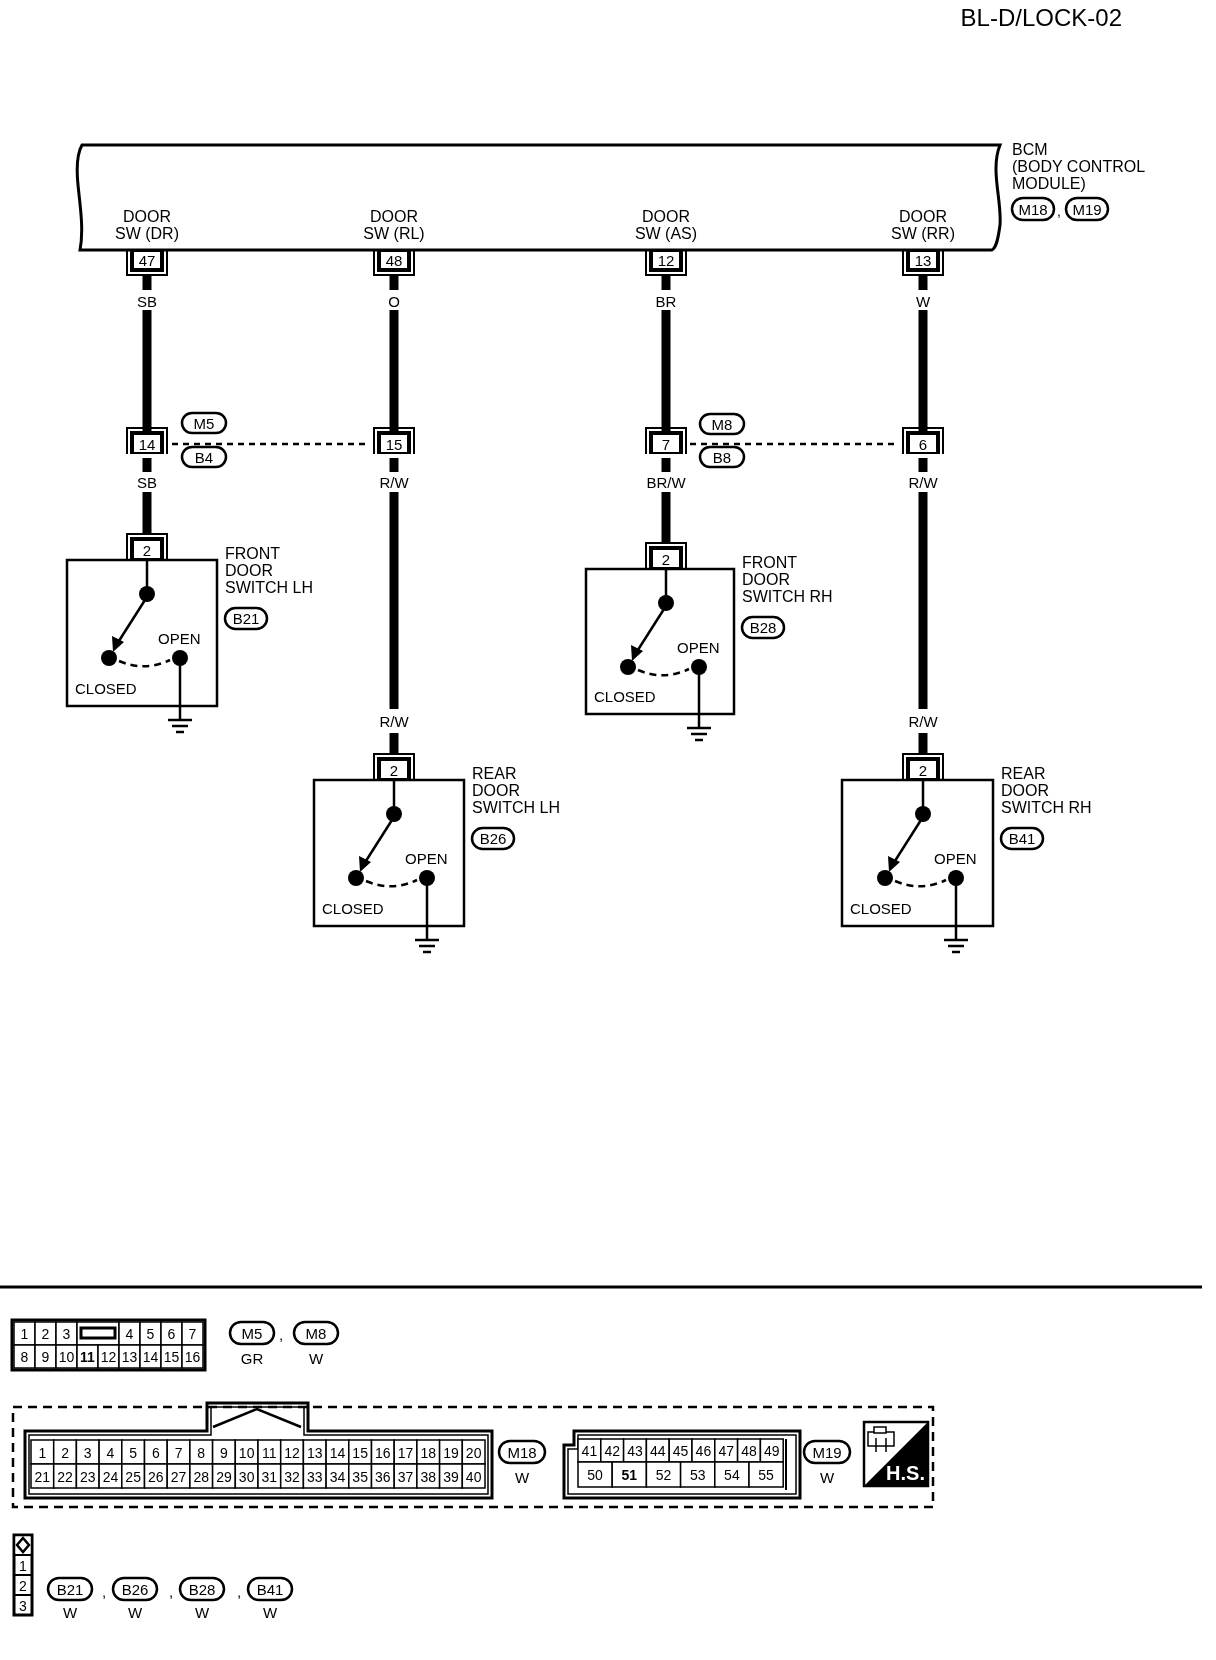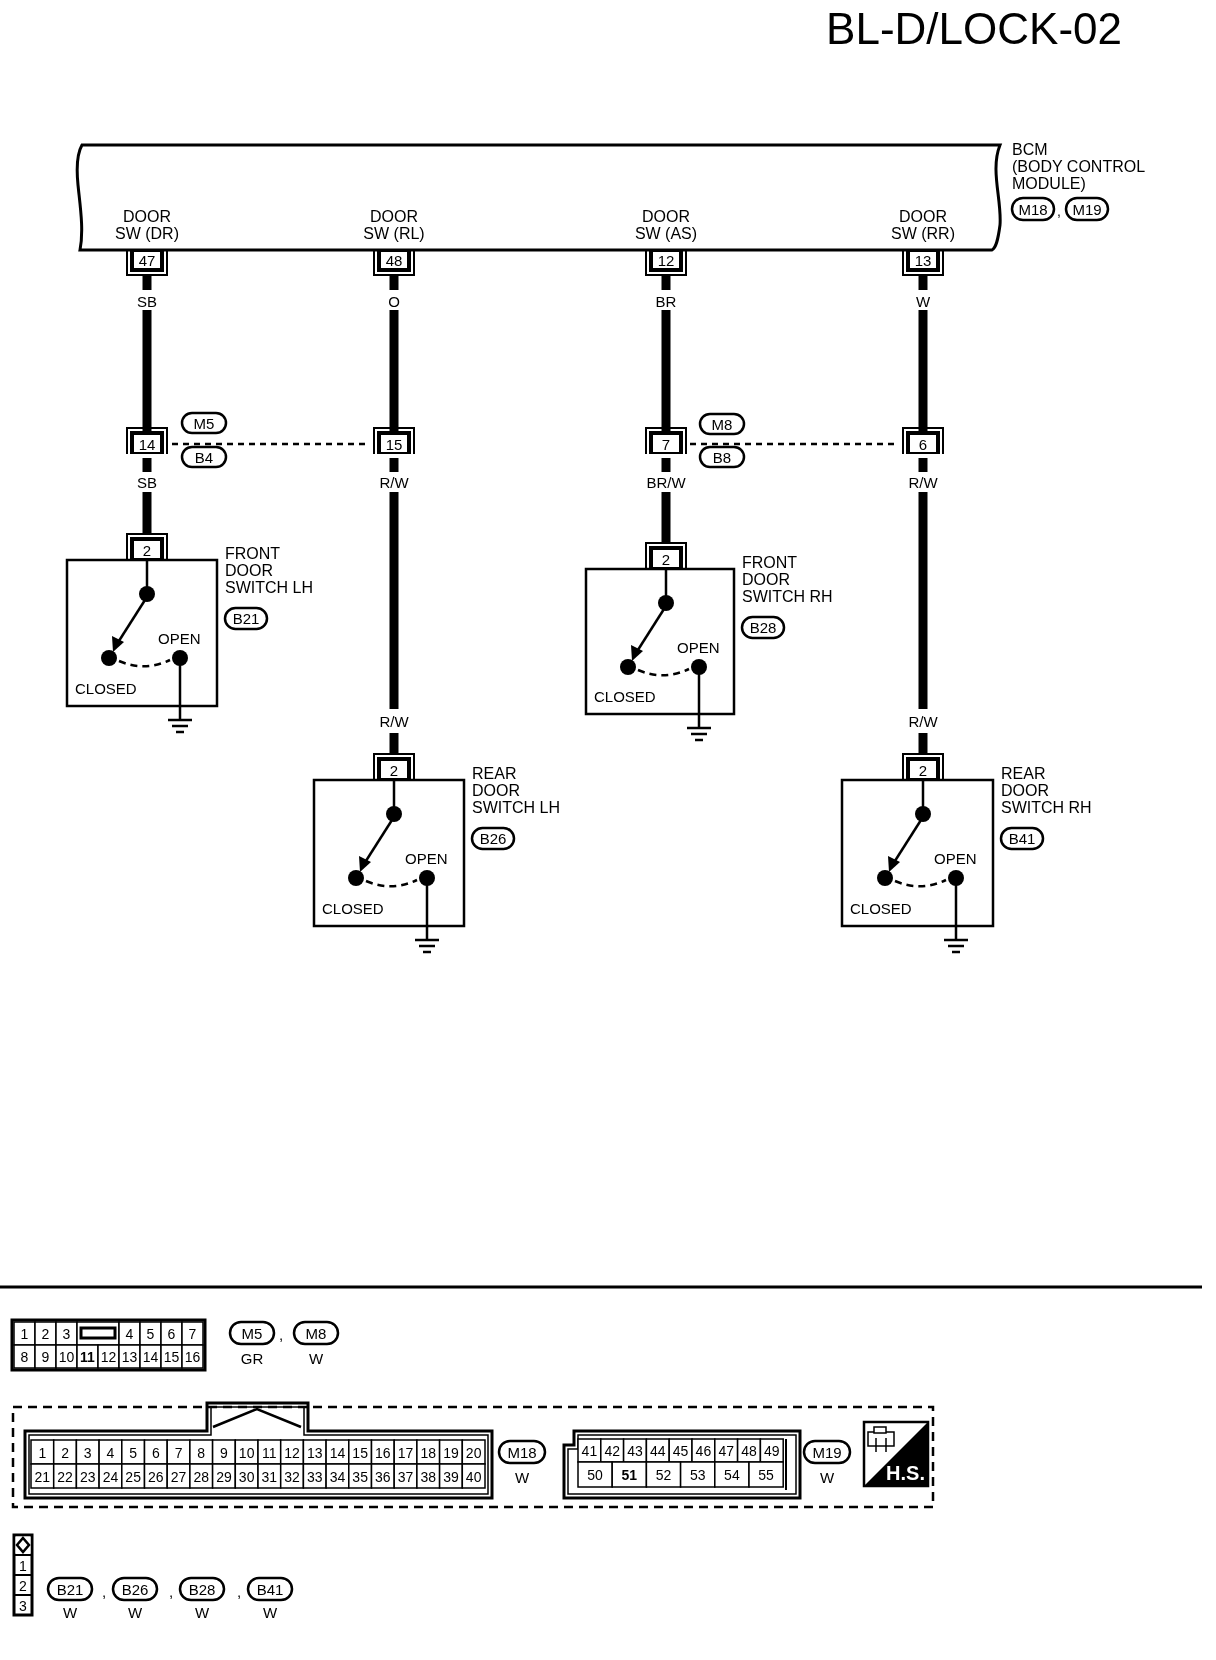--- a/index.html
+++ b/index.html
@@ -1,20 +1,20 @@
 <!DOCTYPE html>
 <html><head>
 <meta charset="utf-8">
 <style>
   html, body { margin: 0; padding: 0; background: #ffffff; }
   body { width: 1216px; height: 1660px; position: relative; overflow: hidden;
          font-family: "Liberation Sans", sans-serif; color: #000; }
   #diagram { position: absolute; left: 0; top: 0; }
   svg text { font-family: "Liberation Sans", sans-serif; fill: #000; }
-  .page-id { position: absolute; right: 94px; top: 4px; font-size: 44px; letter-spacing: 0px; }
+  .page-id { position: absolute; right: 94px; top: 4px; font-size: 24px; letter-spacing: 0px; }
 </style>
 </head>
 <body>
 
 <div class="page-id">BL-D/LOCK-02</div>
 
 <svg id="diagram" width="1216" height="1660" viewBox="0 0 1216 1660" xmlns="http://www.w3.org/2000/svg">
   <defs></defs>
 
   <g>

